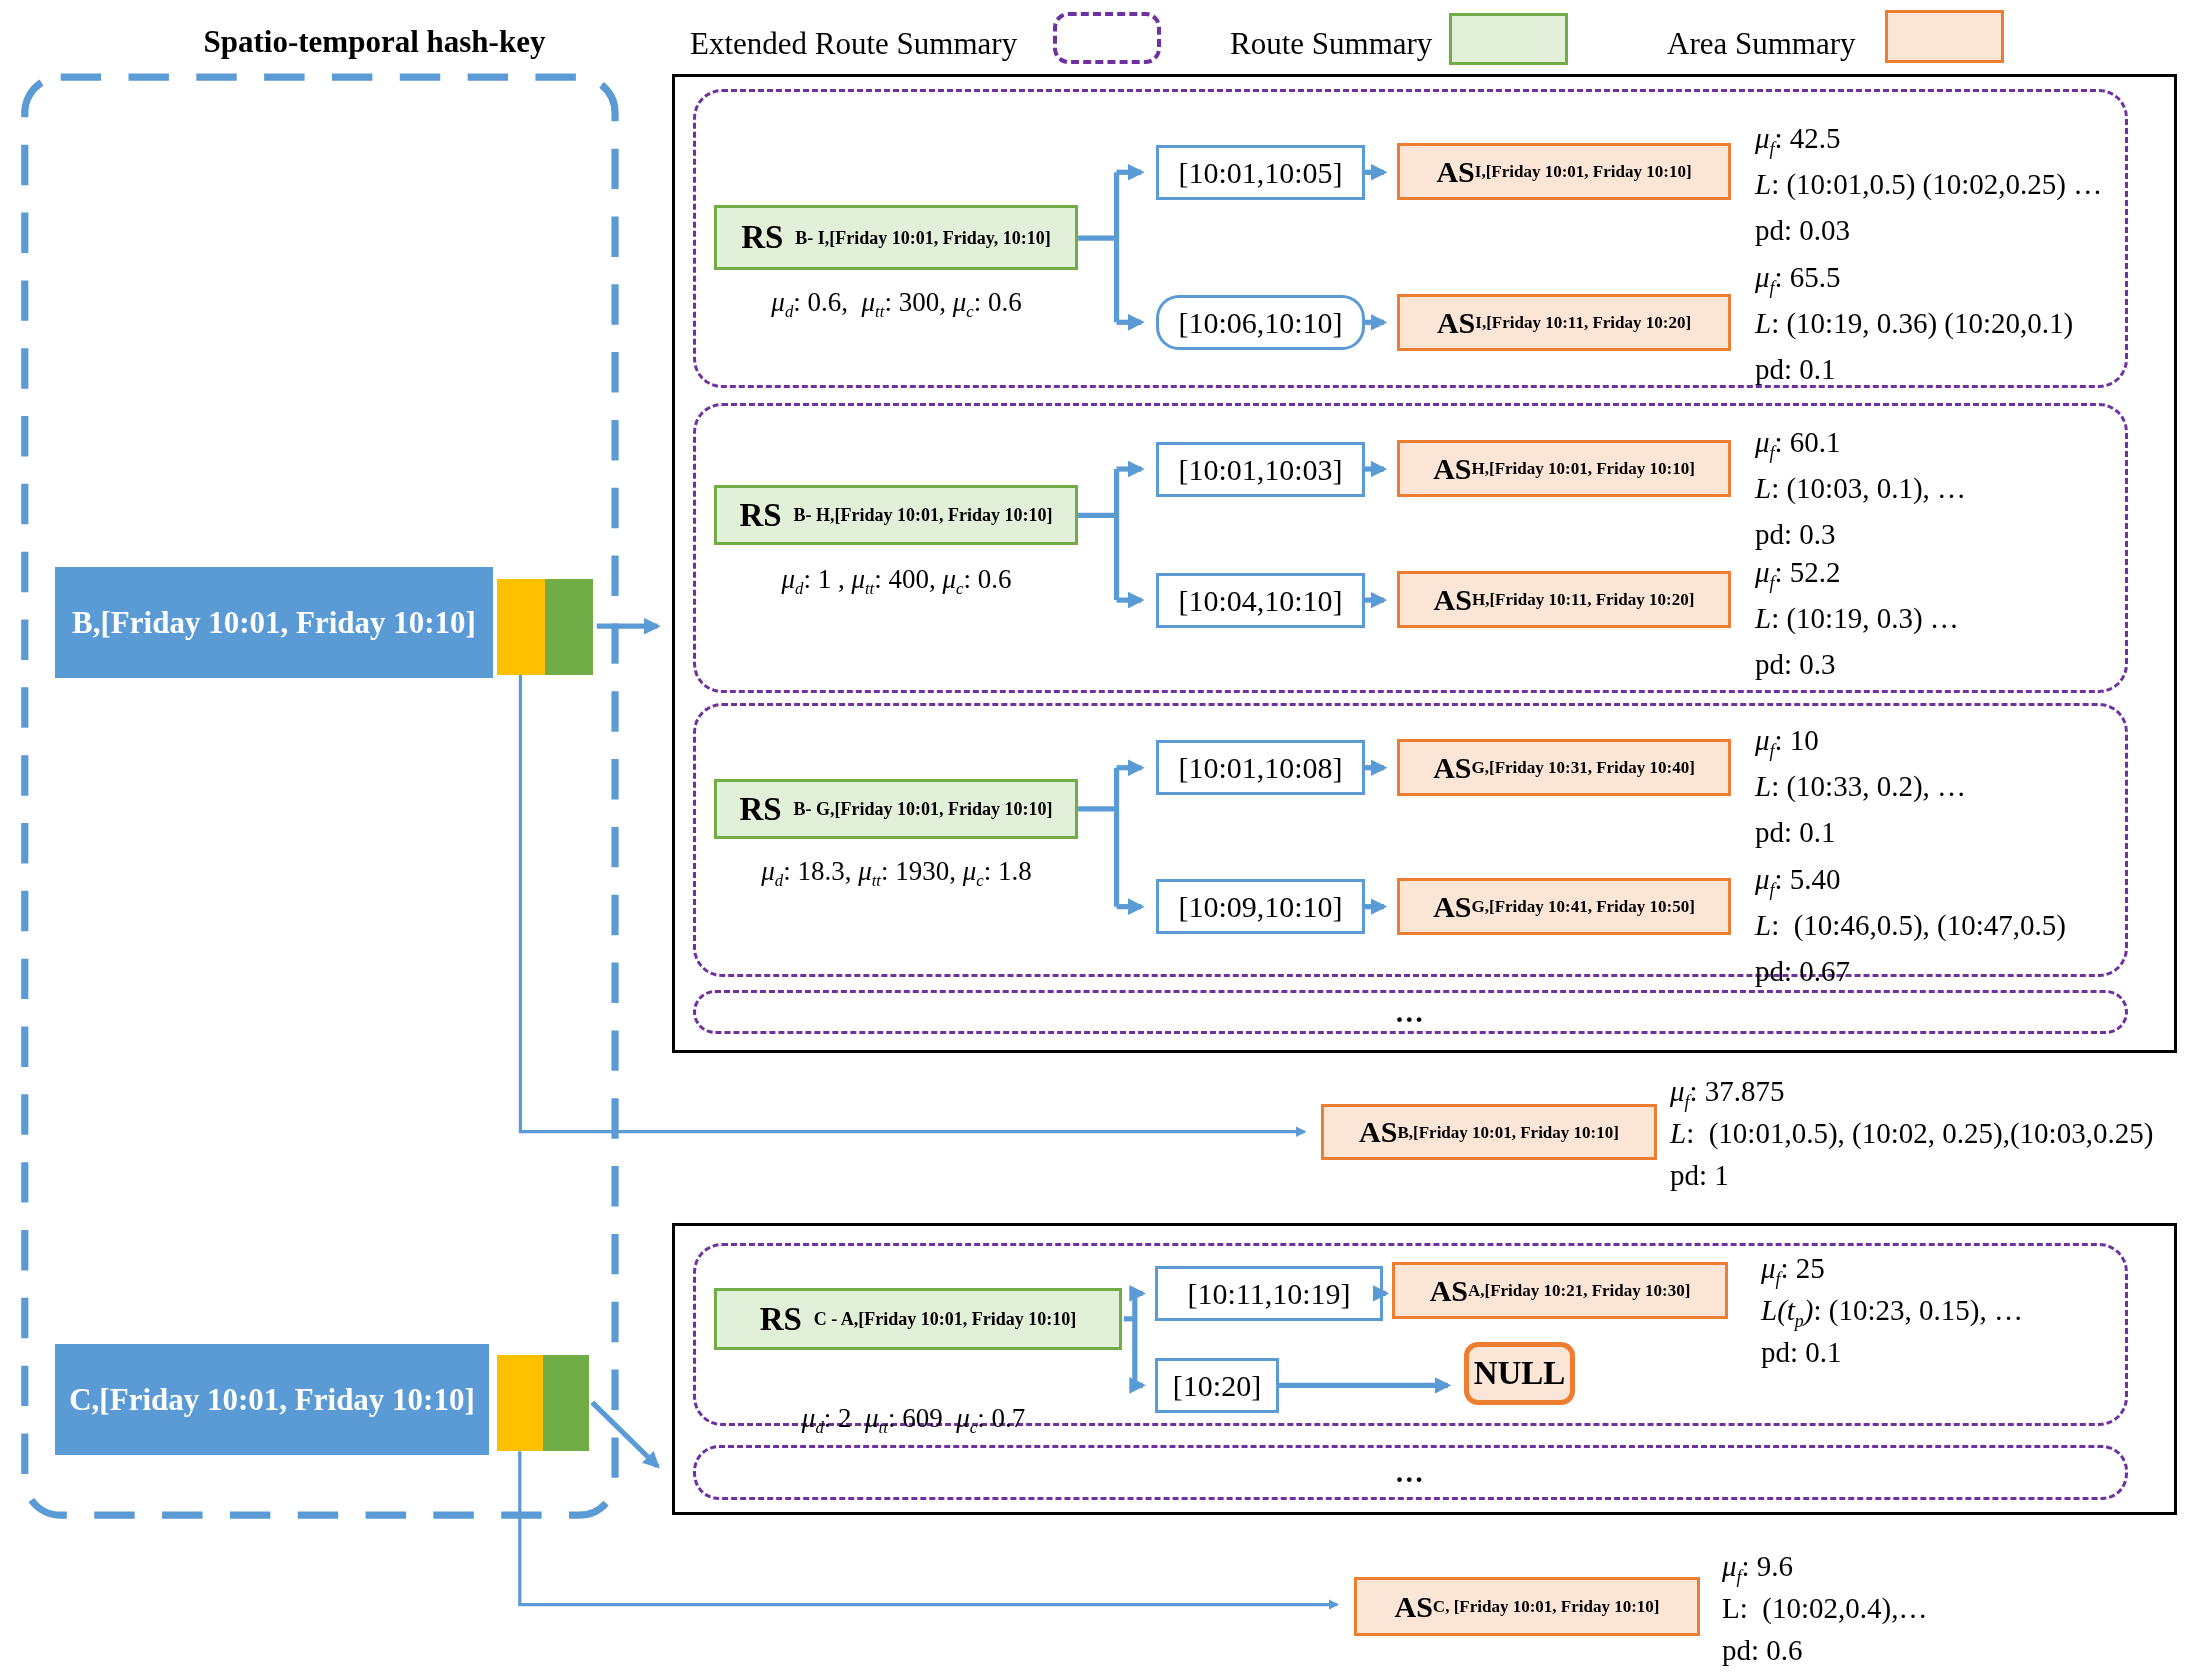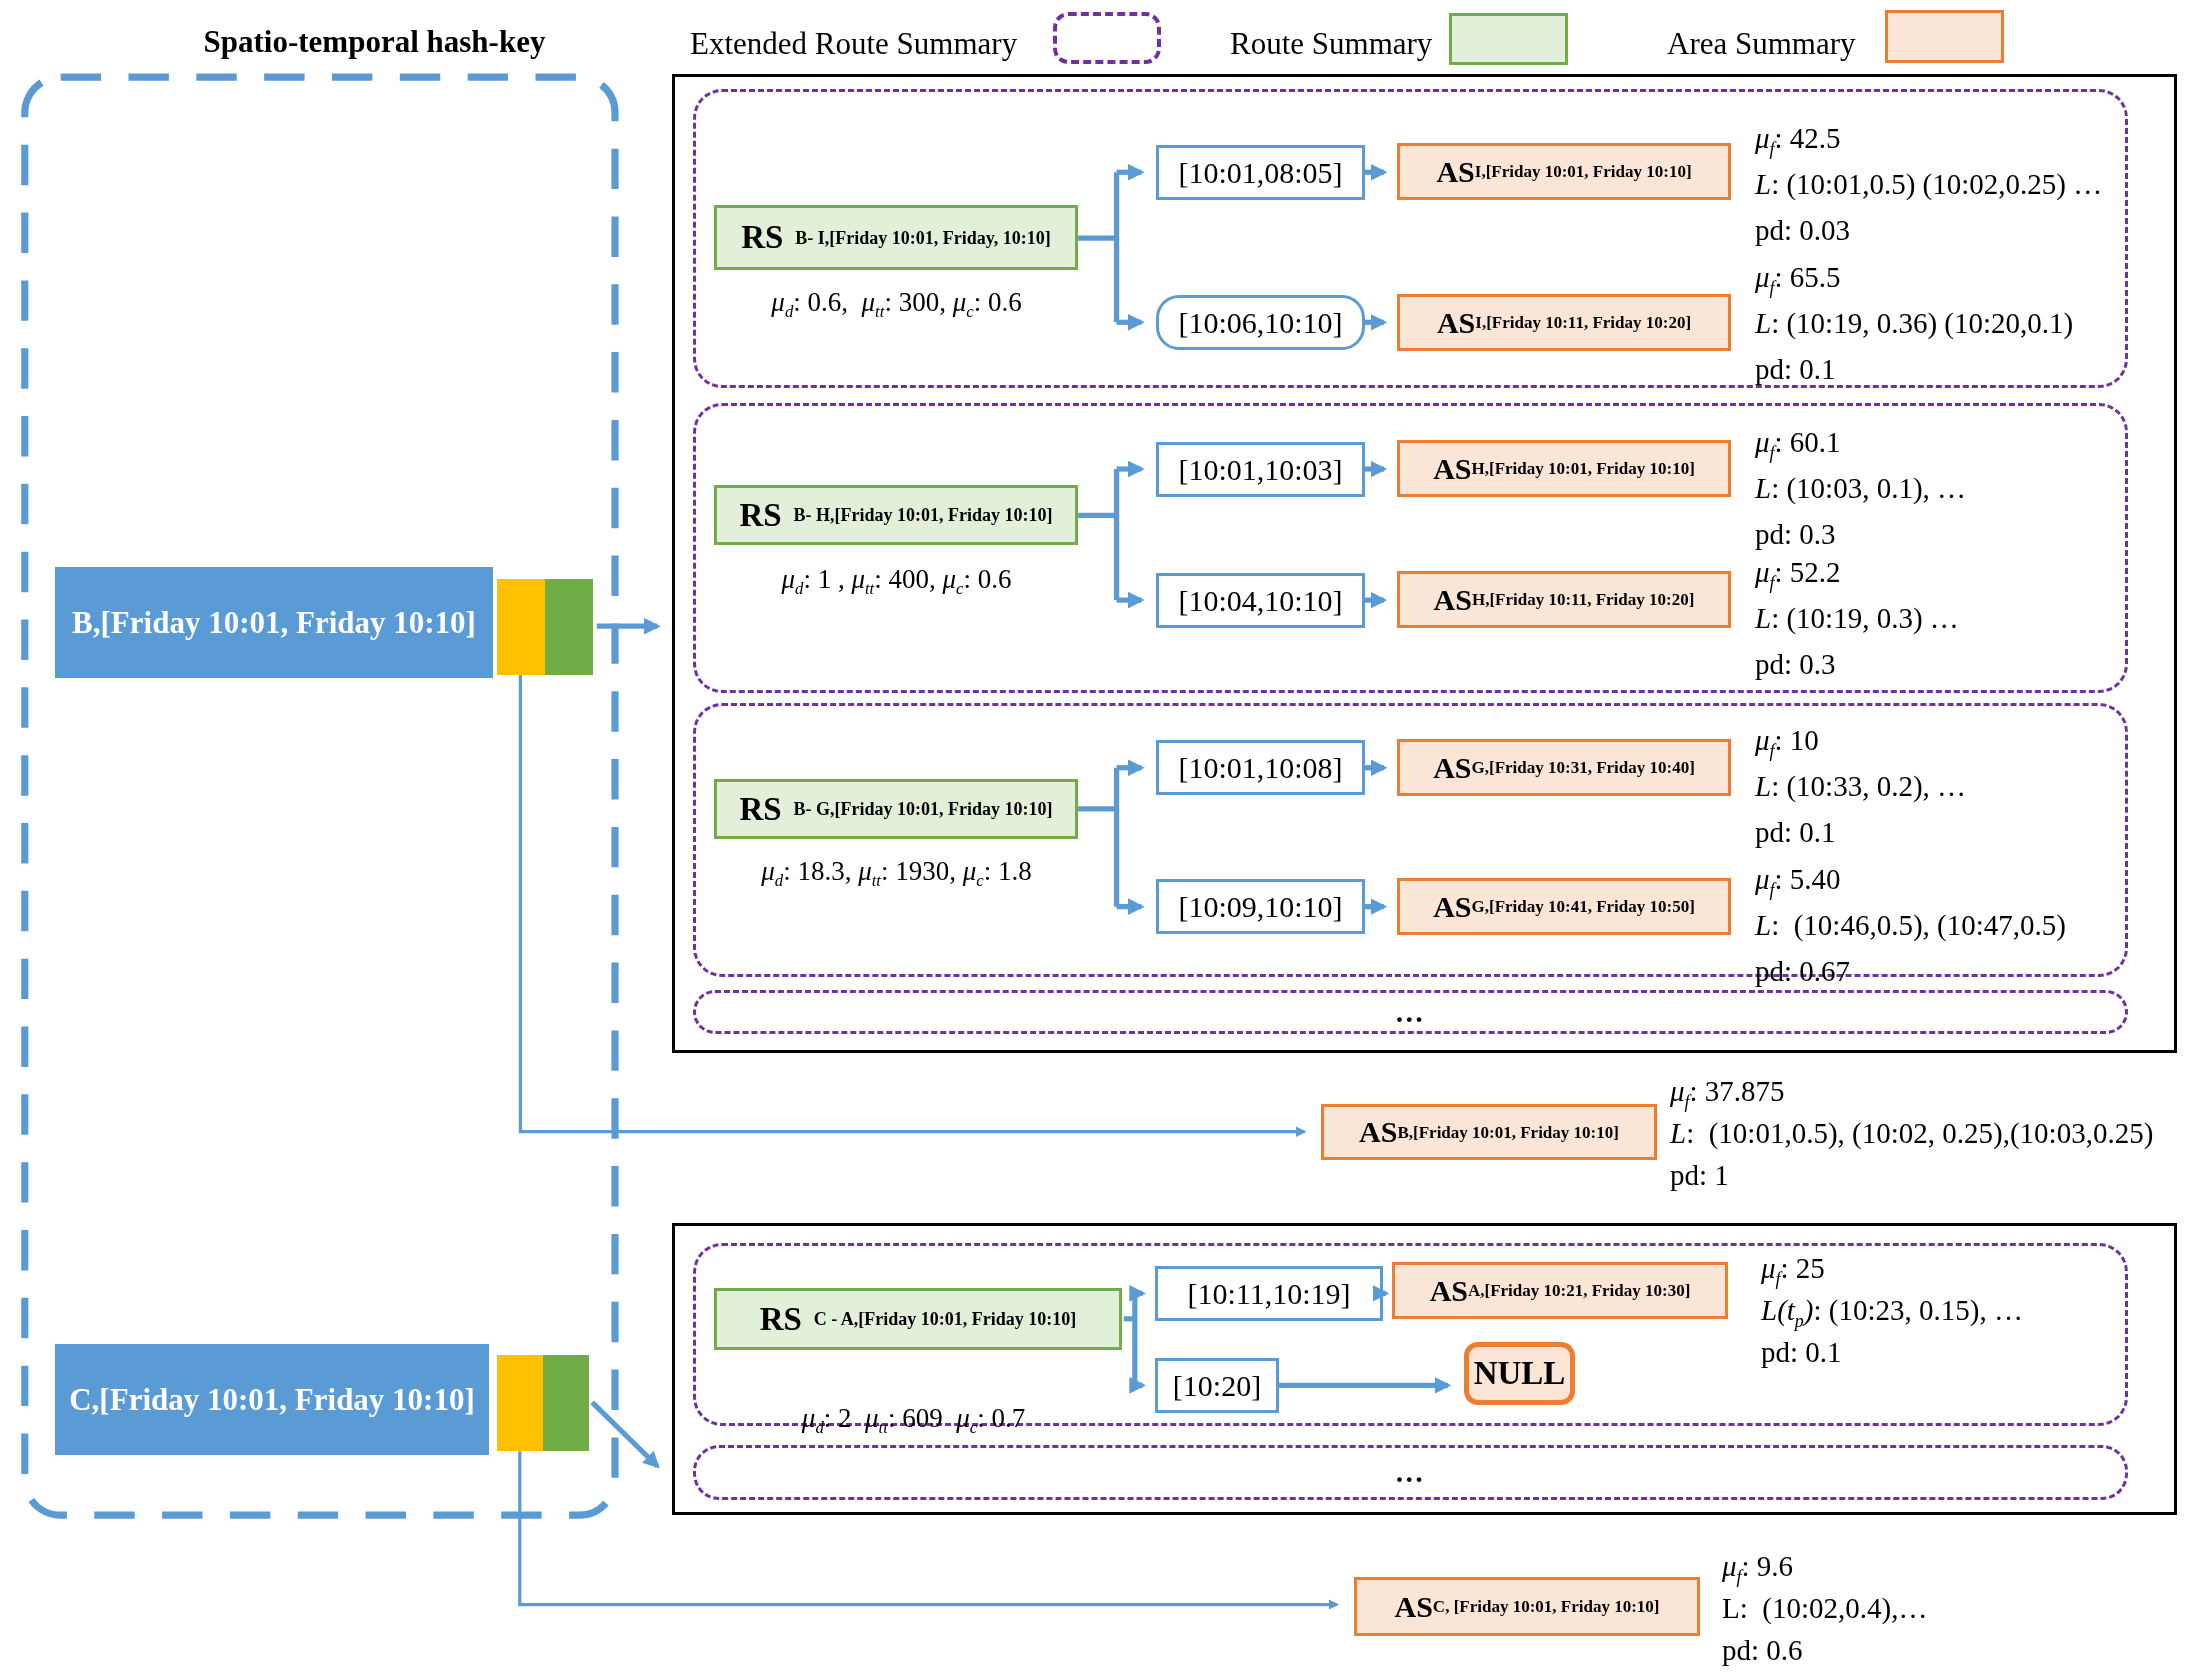--- a/index.html
+++ b/index.html
@@ -60,21 +60,21 @@
   <div class="abs sq" style="left:543px;top:1355px;width:46px;height:96px;background:#70AD47;"></div>
 
   <div class="abs blackbox" style="left:672px;top:74px;width:1505px;height:979px;"></div>
 
   <div class="abs purple" style="left:693px;top:89px;width:1435px;height:299px;"></div>
   <div class="abs rsbox" style="left:714px;top:205px;width:364px;height:65px;">
     <span class="rhead">RS</span>
       <sub>B- I,[Friday 10:01, Friday, 10:10]</sub>
   </div>
   <div class="abs params" style="left:727px;top:287px;width:339px;"><span class="it">μ</span><sub class="it">d</sub><span>: 0.6,  </span><span class="it">μ</span><sub class="it">tt</sub><span>: 300, </span><span class="it">μ</span><sub class="it">c</sub><span>: 0.6</span></div>
-  <div class="abs tbox" style="left:1156px;top:145px;width:209px;height:55px;">[10:01,08:05]</div>
+  <div class="abs tbox" style="left:1156px;top:145px;width:209px;height:55px;">[10:01,10:05]</div>
   <div class="abs tbox" style="left:1156px;top:295px;width:209px;height:55px;border-radius:23px;">[10:06,10:10]</div>
   <div class="abs asbox" style="left:1397px;top:143px;width:334px;height:57px;">
     <span class="ahead">AS</span>
       <sub>I,[Friday 10:01, Friday 10:10]</sub>
   </div>
   <div class="abs asbox" style="left:1397px;top:294px;width:334px;height:57px;">
     <span class="ahead">AS</span>
       <sub>I,[Friday 10:11, Friday 10:20]</sub>
   </div>
   <div class="abs" style="left:1755px;top:115px;">

